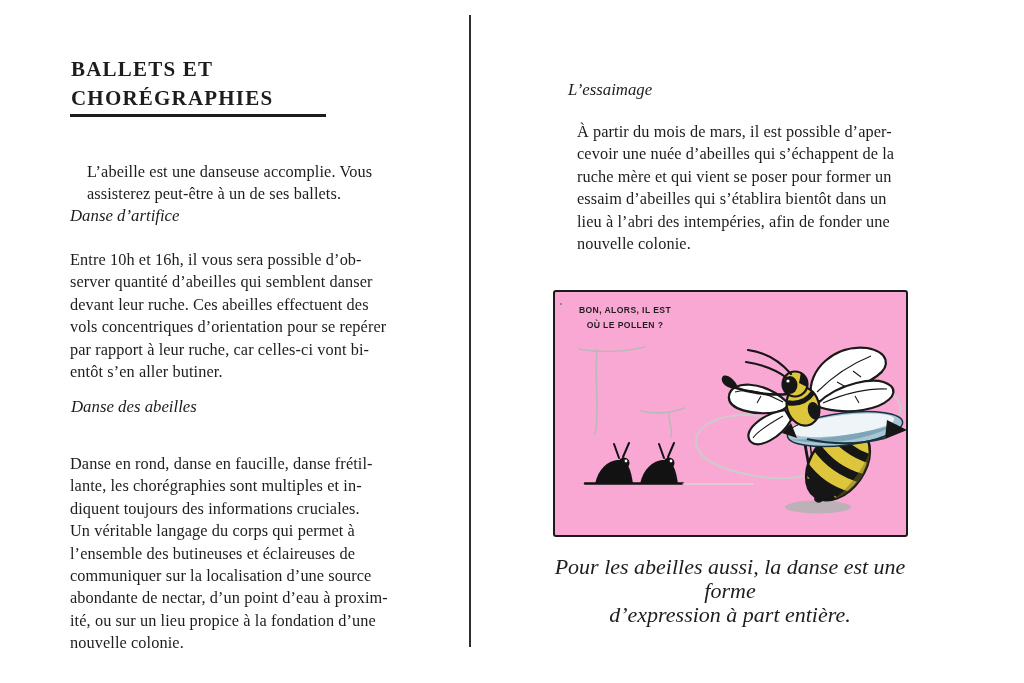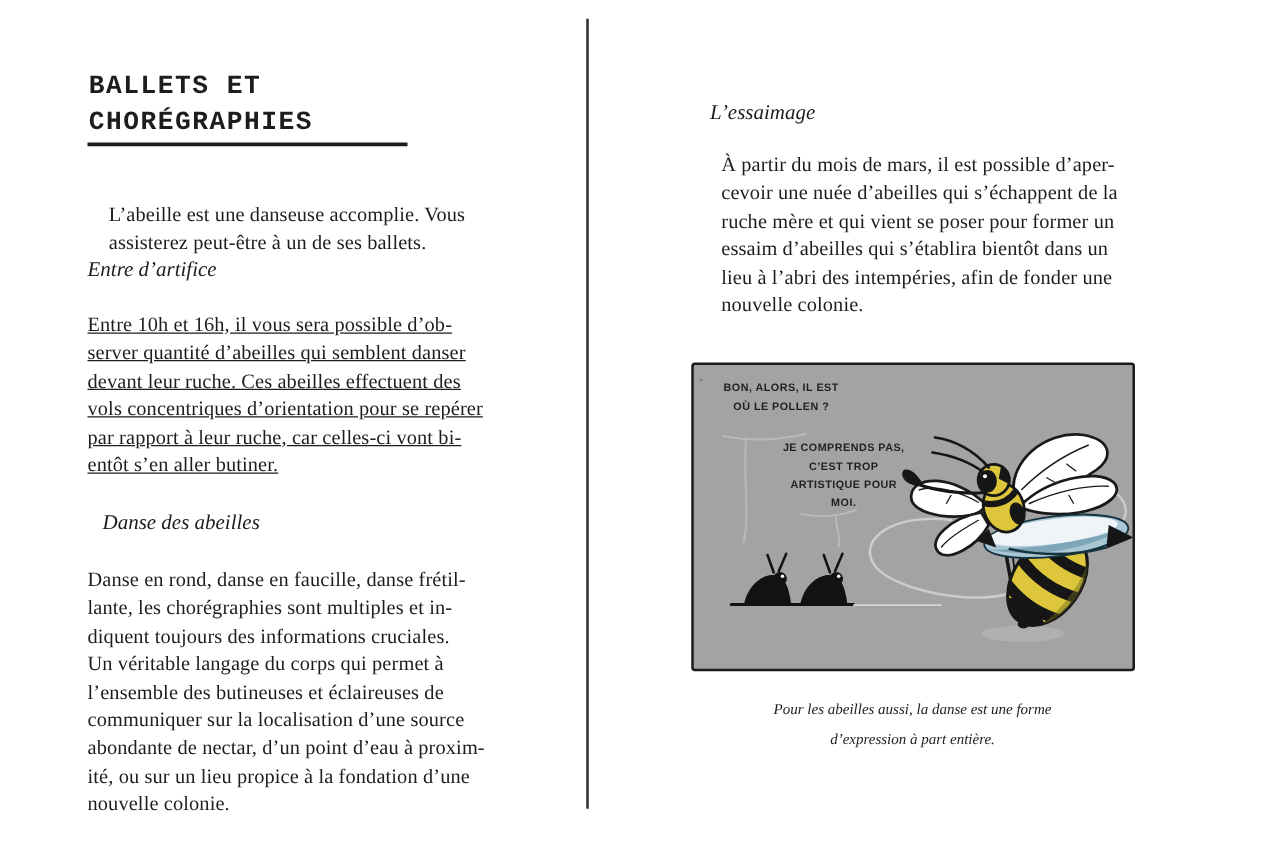--- a/index.html
+++ b/index.html
@@ -11,49 +11,49 @@
   .abs { position:absolute; }
   .pre { white-space:pre-line; }
   .page-title {
     font-size:21px; font-weight:bold; line-height:29px; letter-spacing:1.2px;
   }
   .title-rule { height:2.5px; background:#1d1d1d; }
   .body-text { font-size:16.3px; line-height:22.4px; letter-spacing:0.1px; }
   .heading-italic { font-style:italic; font-size:16.8px; line-height:20px;text-align:right; }
   .divider { width:1.6px; background:#2e2e2e; }
   .cartoon {
-    border:2px solid #1a1a1a; border-radius:3px; background:#a3a3a3; box-sizing:content-box;
+    border:2px solid #1a1a1a; border-radius:3px; background:#f9a8d4; box-sizing:content-box;
   }
   .bubble {
     font-family:"Liberation Sans", sans-serif;
     font-size:8.6px; font-weight:bold; letter-spacing:0.4px; line-height:14.6px;
     text-align:center; color:#1f1f1f;
   }
-  .caption { font-style:italic; font-size:12px; line-height:24px; text-align:center; }
+  .caption { font-style:italic; font-size:22px; line-height:24px; text-align:center; }
 </style>
 </head>
 <body>
 
 <div class="abs" style="left:70px; top:55px; width:392px;">
-  <h1 class="page-title pre abs" style="left:1px; top:0; margin:0; width:380px;font-family:Liberation Mono, monospace;">BALLETS ET
+  <h1 class="page-title pre abs" style="left:1px; top:0; margin:0; width:380px;">BALLETS ET
 CHORÉGRAPHIES</h1>
   <div class="title-rule abs" style="left:0; top:59px; width:256px;"></div>
 
   <p class="body-text pre abs" style="left:0; top:89px; margin:17px; width:392px;">L’abeille est une danseuse accomplie. Vous
 assisterez peut-être à un de ses ballets.</p>
 
-  <h2 class="heading-italic abs" style="left:0; top:151px; margin:0; font-weight:normal;">Entre d’artifice</h2>
-  <p class="body-text pre abs" style="left:0; top:194px; margin:0; width:392px;text-decoration:underline;">Entre 10h et 16h, il vous sera possible d’ob-
+  <h2 class="heading-italic abs" style="left:0; top:151px; margin:0; font-weight:normal;">Danse d’artifice</h2>
+  <p class="body-text pre abs" style="left:0; top:194px; margin:0; width:392px;">Entre 10h et 16h, il vous sera possible d’ob-
 server quantité d’abeilles qui semblent danser
 devant leur ruche. Ces abeilles effectuent des
 vols concentriques d’orientation pour se repérer
 par rapport à leur ruche, car celles-ci vont bi-
 entôt s’en aller butiner.</p>
 
-  <h2 class="heading-italic abs" style="left:0; top:341px; margin:12px; font-weight:normal;">Danse des abeilles</h2>
+  <h2 class="heading-italic abs" style="left:0; top:341px; margin:1px; font-weight:normal;">Danse des abeilles</h2>
   <p class="body-text pre abs" style="left:0; top:398px; margin:0; width:392px;">Danse en rond, danse en faucille, danse frétil-
 lante, les chorégraphies sont multiples et in-
 diquent toujours des informations cruciales.
 Un véritable langage du corps qui permet à
 l’ensemble des butineuses et éclaireuses de
 communiquer sur la localisation d’une source
 abondante de nectar, d’un point d’eau à proxim-
 ité, ou sur un lieu propice à la fondation d’une
 nouvelle colonie.</p>
 </div>
@@ -174,20 +174,16 @@
 
       <g>
         <path d="M233,102 C214,104 192,100 178,95" stroke="#161616" stroke-width="2.6" fill="none" stroke-linecap="round"></path>
         <path d="M180,97 C170,96 164,89 168,84 C173,82 179,88 182,93 Z" fill="#161616"></path>
       </g>
     </g>
   </svg>
 
   <div class="bubble pre abs" style="left:14px; top:11px; width:112px;">BON, ALORS, IL EST
 OÙ LE POLLEN ?</div>
-  <div class="bubble pre abs" style="left:60px; top:59px; width:120px;">JE COMPRENDS PAS,
-C’EST TROP
-ARTISTIQUE POUR
-MOI.</div>
 </div>
 
 <div class="caption pre abs" style="left:551px; top:555px; width:358px;">Pour les abeilles aussi, la danse est une forme
 d’expression à part entière.</div>
 
 </body></html>

